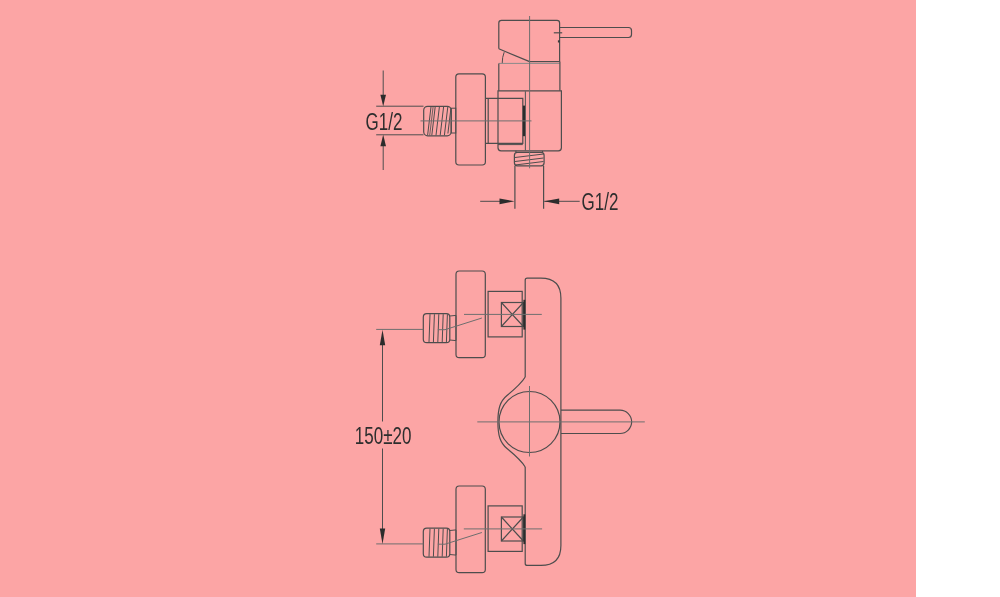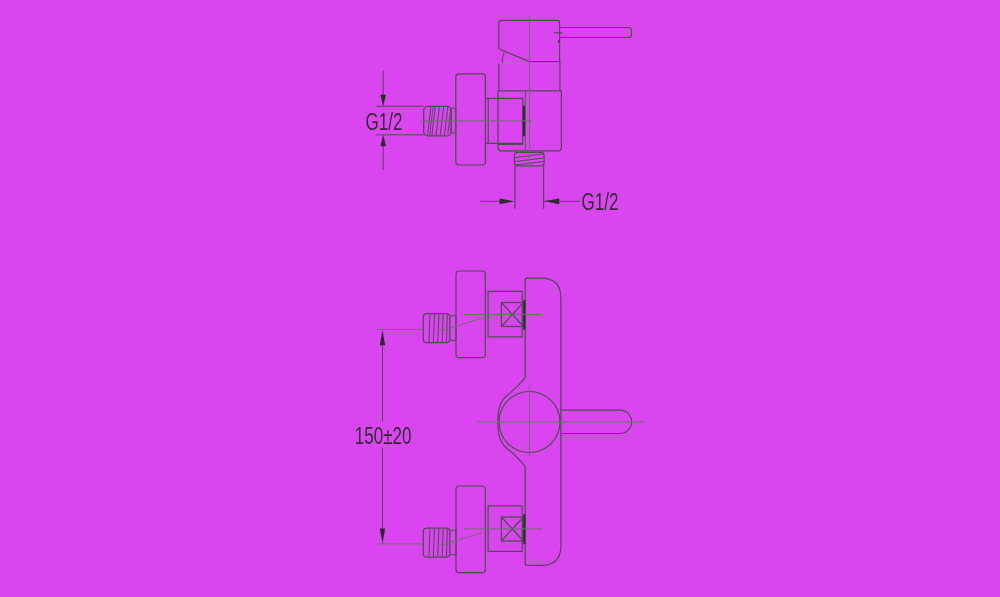--- a/index.html
+++ b/index.html
@@ -1,16 +1,16 @@
 <!DOCTYPE html>
 <html><head>
 <meta charset="utf-8">
 <style>
   html,body{margin:0;padding:0;background:#ffffff;}
-  .wrap{width:1000px;height:597px;position:relative;background:#d946ef;overflow:hidden;}
+  .wrap{width:916px;height:597px;position:relative;background:#fca5a5;overflow:hidden;}
   svg{position:absolute;top:0;left:0;filter:blur(0.35px);}
   text{font-family:"Liberation Sans",sans-serif;fill:#2e2e2e;}
 </style>
 </head>
 <body>
 <div class="wrap">
 <svg width="1000" height="597" viewBox="0 0 1000 597">
 <g fill="none" stroke="#4d4d4d" stroke-width="1.2">
 
 <path d="M498.8,48.8 L498.8,23 Q498.8,20.3 501.5,20.3 L557,20.3 Q559.6,20.3 559.6,23 L559.6,61.6"></path>

